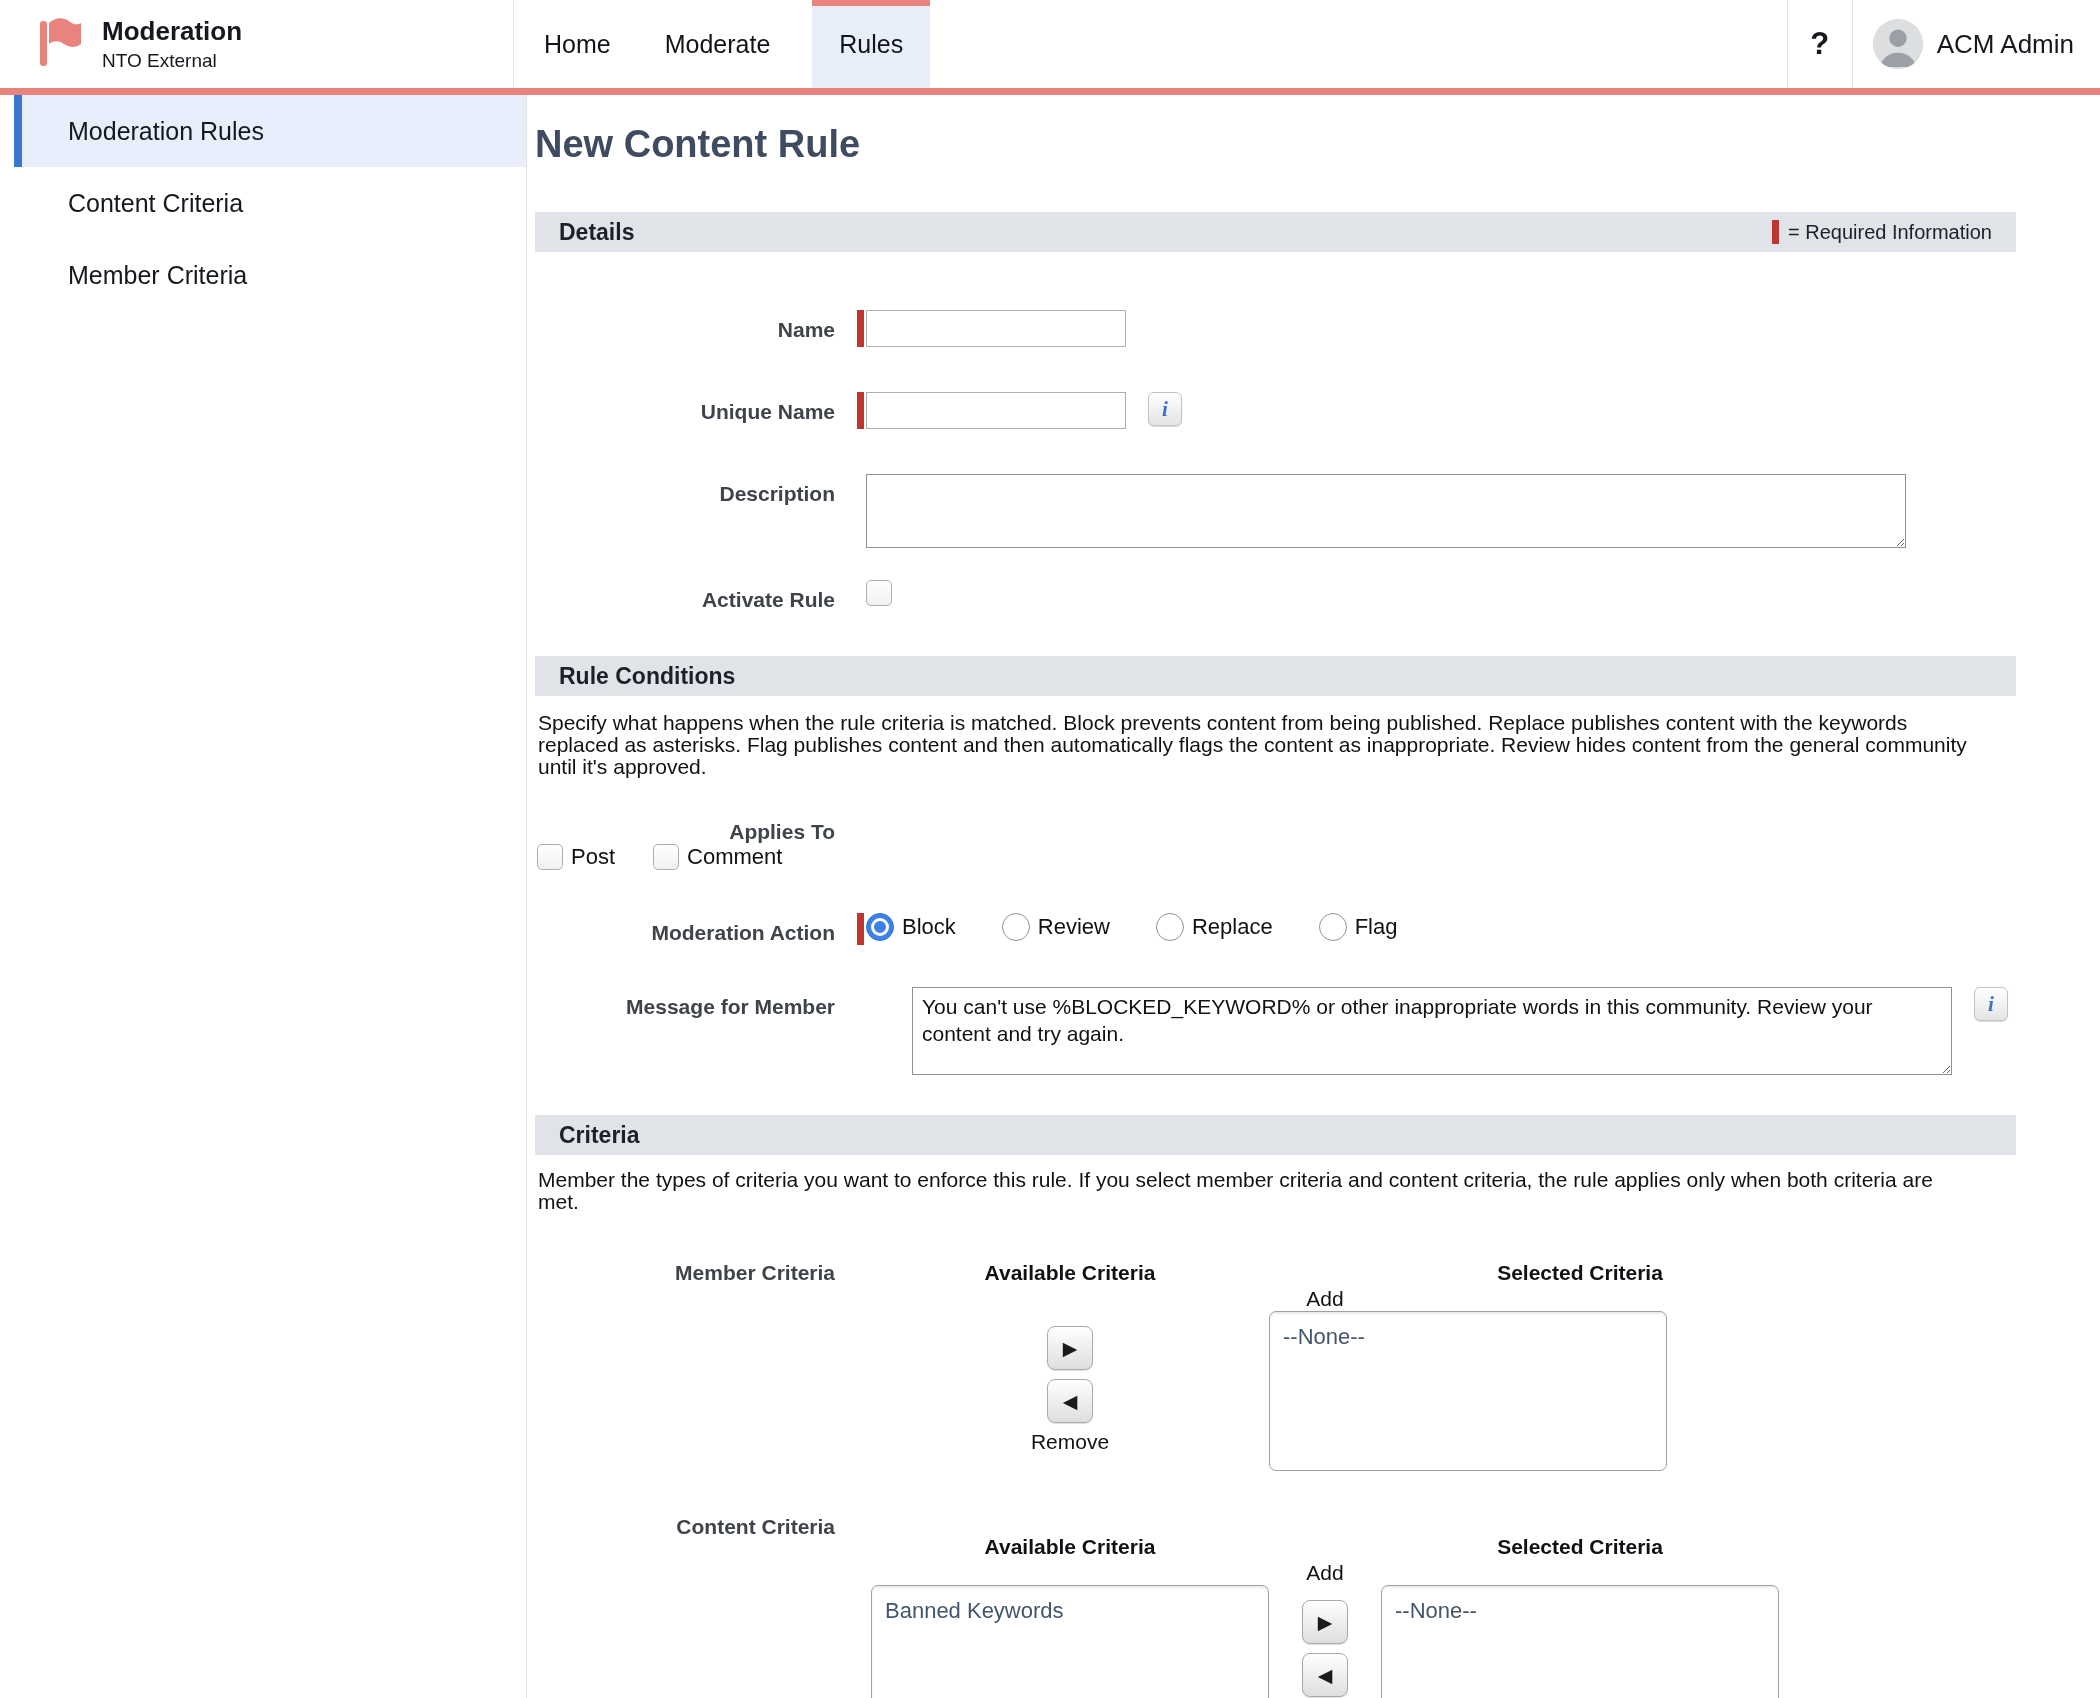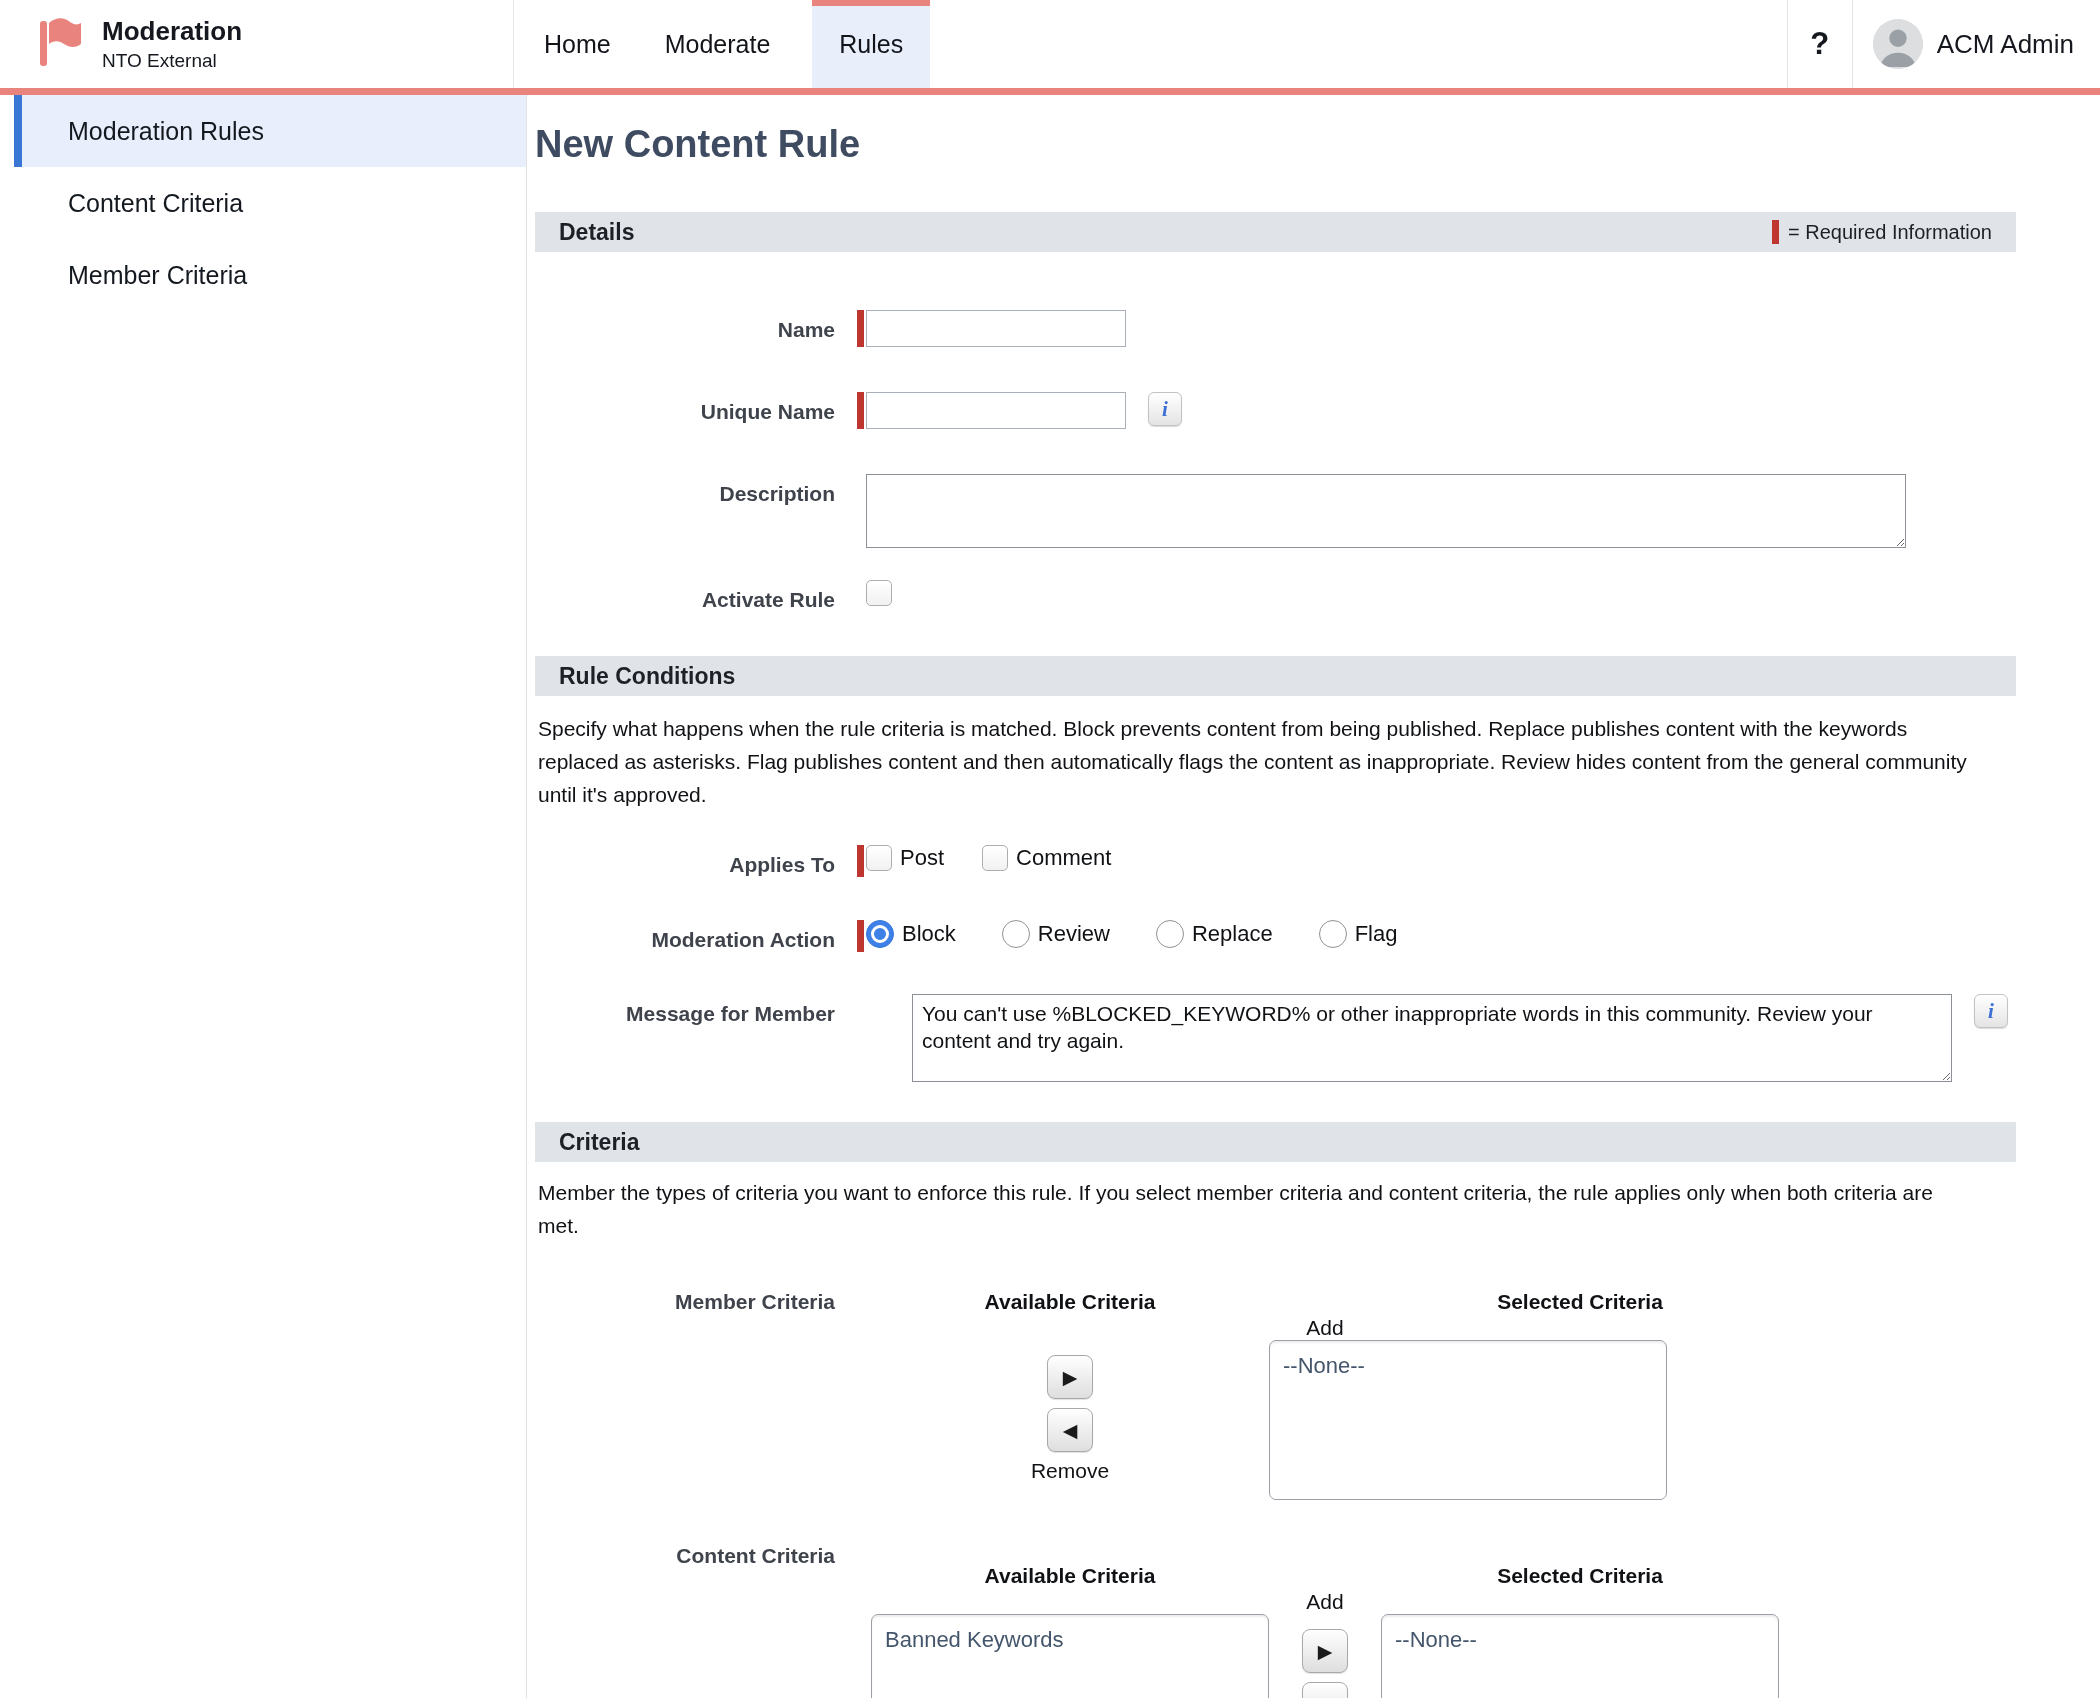--- a/index.html
+++ b/index.html
@@ -36,21 +36,21 @@
   .main{position:absolute;top:95px;left:513px;right:0;bottom:0;overflow:hidden;}
   .page-title{margin:27px 0 0 22px;font-size:38px;line-height:44px;color:#3e4b61;}
 
   .section-bar{margin:0 0 0 22px;width:1481px;height:40px;box-sizing:border-box;background:#e0e4e9;
                display:flex;align-items:center;padding:0 24px;}
   .section-bar.mt1{margin-top:46px;} .section-bar.mt2{margin-top:44px;} .section-bar.mt3{margin-top:40px;}
   .section-title{font-size:23px;font-weight:bold;color:#1d2127;}
   .legend{margin-left:auto;display:flex;align-items:center;gap:9px;font-size:20px;color:#1d2127;}
   .req-chip{width:7px;height:24px;background:#be362f;}
 
-  .intro{margin:16px 0 0 25px;width:1432px;font-size:21px;line-height:33px;color:#101215;}
+  .intro{margin:16px 0 0 25px;width:1432px;font-size:21px;line-height:22px;color:#101215;}
   .intro.c{margin-top:14px;}
 
   .frow{display:flex;align-items:stretch;margin-left:22px;}
   .flabel{width:300px;text-align:right;font-size:21px;font-weight:bold;color:#3f434b;padding-top:8px;box-sizing:border-box;}
   .fbar{width:7px;margin-left:22px;background:transparent;flex:0 0 auto;}
   .fbar.required{background:#be362f;}
   .fctl{margin-left:2px;display:flex;align-items:flex-start;}
 
   .text-input{width:260px;height:37px;box-sizing:border-box;border:1px solid #aab0b7;background:#fff;
               font-size:21px;padding:0 8px;font-family:"Liberation Sans",sans-serif;}
@@ -69,21 +69,21 @@
   .radio{width:28px;height:28px;box-sizing:border-box;border:1px solid #929292;border-radius:50%;
          background:#fff;cursor:pointer;position:relative;flex:0 0 auto;}
   .radio.checked{background:#3d80e8;border-color:#3576d8;}
   .radio.checked::after{content:"";position:absolute;top:50%;left:50%;transform:translate(-50%,-50%);
          width:12px;height:12px;border-radius:50%;border:3px solid #fff;background:#3d80e8;box-sizing:content-box;}
   .opt{display:flex;align-items:center;gap:8px;margin-right:38px;}
   .opt-label{font-size:22px;color:#0f1114;}
   .opt.radio-opt{margin-right:46px;}
 
   .row-name{margin-top:58px;} .row-unique{margin-top:45px;} .row-desc{margin-top:45px;}
-  .row-activate{margin-top:32px;} .row-applies{margin-top:34px;} .row-action{margin-top:43px;}
+  .row-activate{margin-top:32px;} .row-applies{margin-top:34px;flex-direction:column;} .row-action{margin-top:43px;}
   .row-message{margin-top:42px;gap:23px;}
 
   
   .crit-grid{display:grid;grid-template-columns:300px 36px 398px 112px 398px;margin-left:22px;align-items:start;}
   .crit-grid.member{margin-top:48px;} .crit-grid.content{margin-top:44px;}
   .crit-label{grid-column:1;text-align:right;font-size:21px;font-weight:bold;color:#3f434b;}
   .list-title{font-size:21px;font-weight:bold;color:#101215;text-align:center;height:36px;box-sizing:border-box;}
   .add-title{font-size:21px;color:#101215;text-align:center;padding-top:26px;}
   .content .list-title,.content .add-title{margin-top:20px;}
   .listbox{width:398px;height:160px;box-sizing:border-box;border:1px solid #9aa0a6;border-radius:7px;

